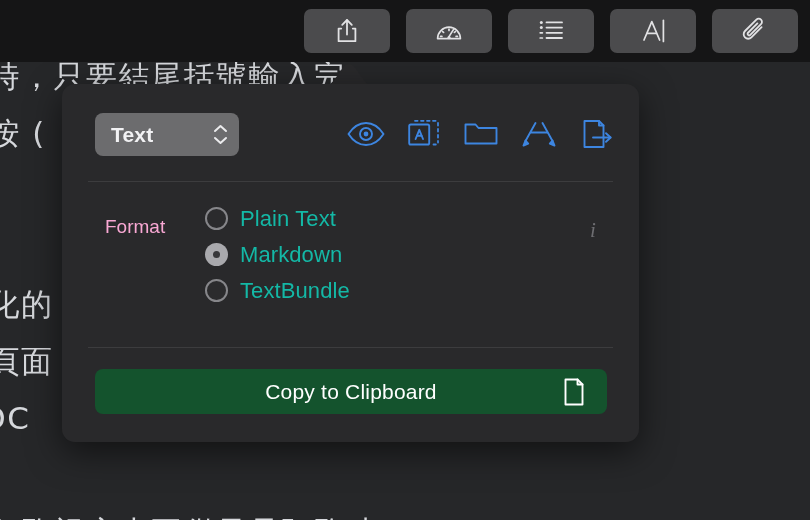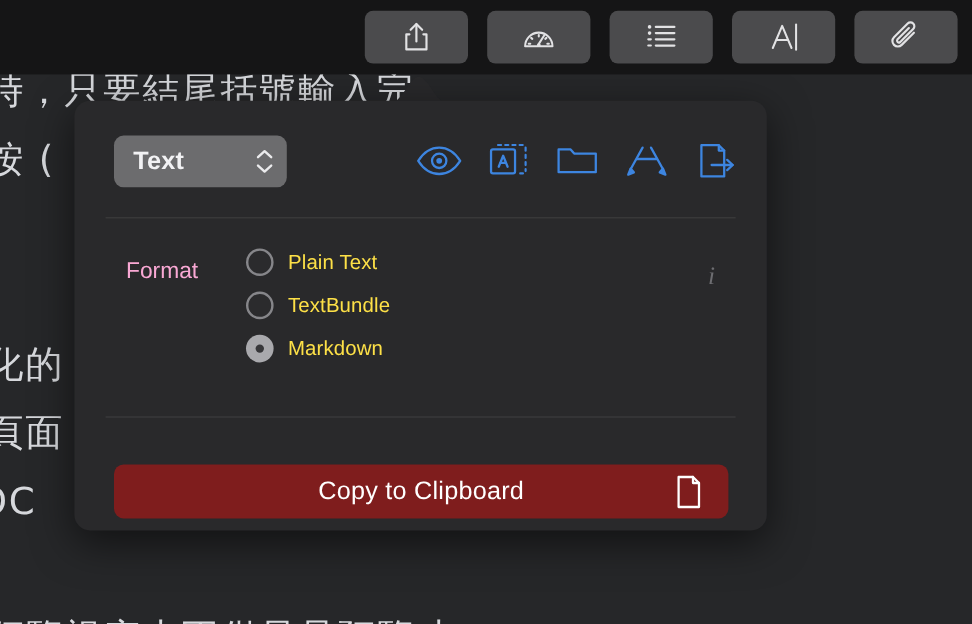--- a/index.html
+++ b/index.html
@@ -203,47 +203,47 @@
     background: #a9a9ad;
   }
   .radio-mark.on::after {
     content: "";
     width: 7px;
     height: 7px;
     border-radius: 50%;
     background: #37373a;
   }
   .radio-label {
-    color: #fde047;
-    font-size: 17px;
+    color: #14b8a6;
+    font-size: 22px;
     letter-spacing: 0.1px;
   }
   #info-icon {
     position: absolute;
     left: 521px;
     top: 22px;
     width: 20px;
     height: 24px;
     color: #6d6d71;
     font-size: 21px;
     font-style: italic;
     font-family: "Liberation Serif", serif;
     text-align: center;
     cursor: default;
   }
 
   
   #copy-button {
     position: absolute;
     left: 33px;
-    top: 303px;
+    top: 285px;
     width: 512px;
     height: 45px;
     border-radius: 8px;
-    background: #7f1d1d;
+    background: #14532d;
     display: flex;
     align-items: center;
     justify-content: center;
     cursor: default;
   }
   #copy-button-label {
     color: #ffffff;
     font-size: 21px;
     letter-spacing: 0.2px;
   }
@@ -411,27 +411,27 @@
     <div id="format-label">Format</div>
 
     <div id="radio-group">
 
       <div class="radio-row">
         <span class="radio-mark off"></span>
         <span class="radio-label">Plain Text</span>
       </div>
 
       <div class="radio-row">
+        <span class="radio-mark on"></span>
+        <span class="radio-label">Markdown</span>
+      </div>
+
+      <div class="radio-row">
         <span class="radio-mark off"></span>
         <span class="radio-label">TextBundle</span>
-      </div>
-
-      <div class="radio-row">
-        <span class="radio-mark on"></span>
-        <span class="radio-label">Markdown</span>
       </div>
 
     </div>
 
     <div id="info-icon">i</div>
   </div>
 
   <div class="popover-divider" id="divider-bottom"></div>
 
   <div id="copy-button">

